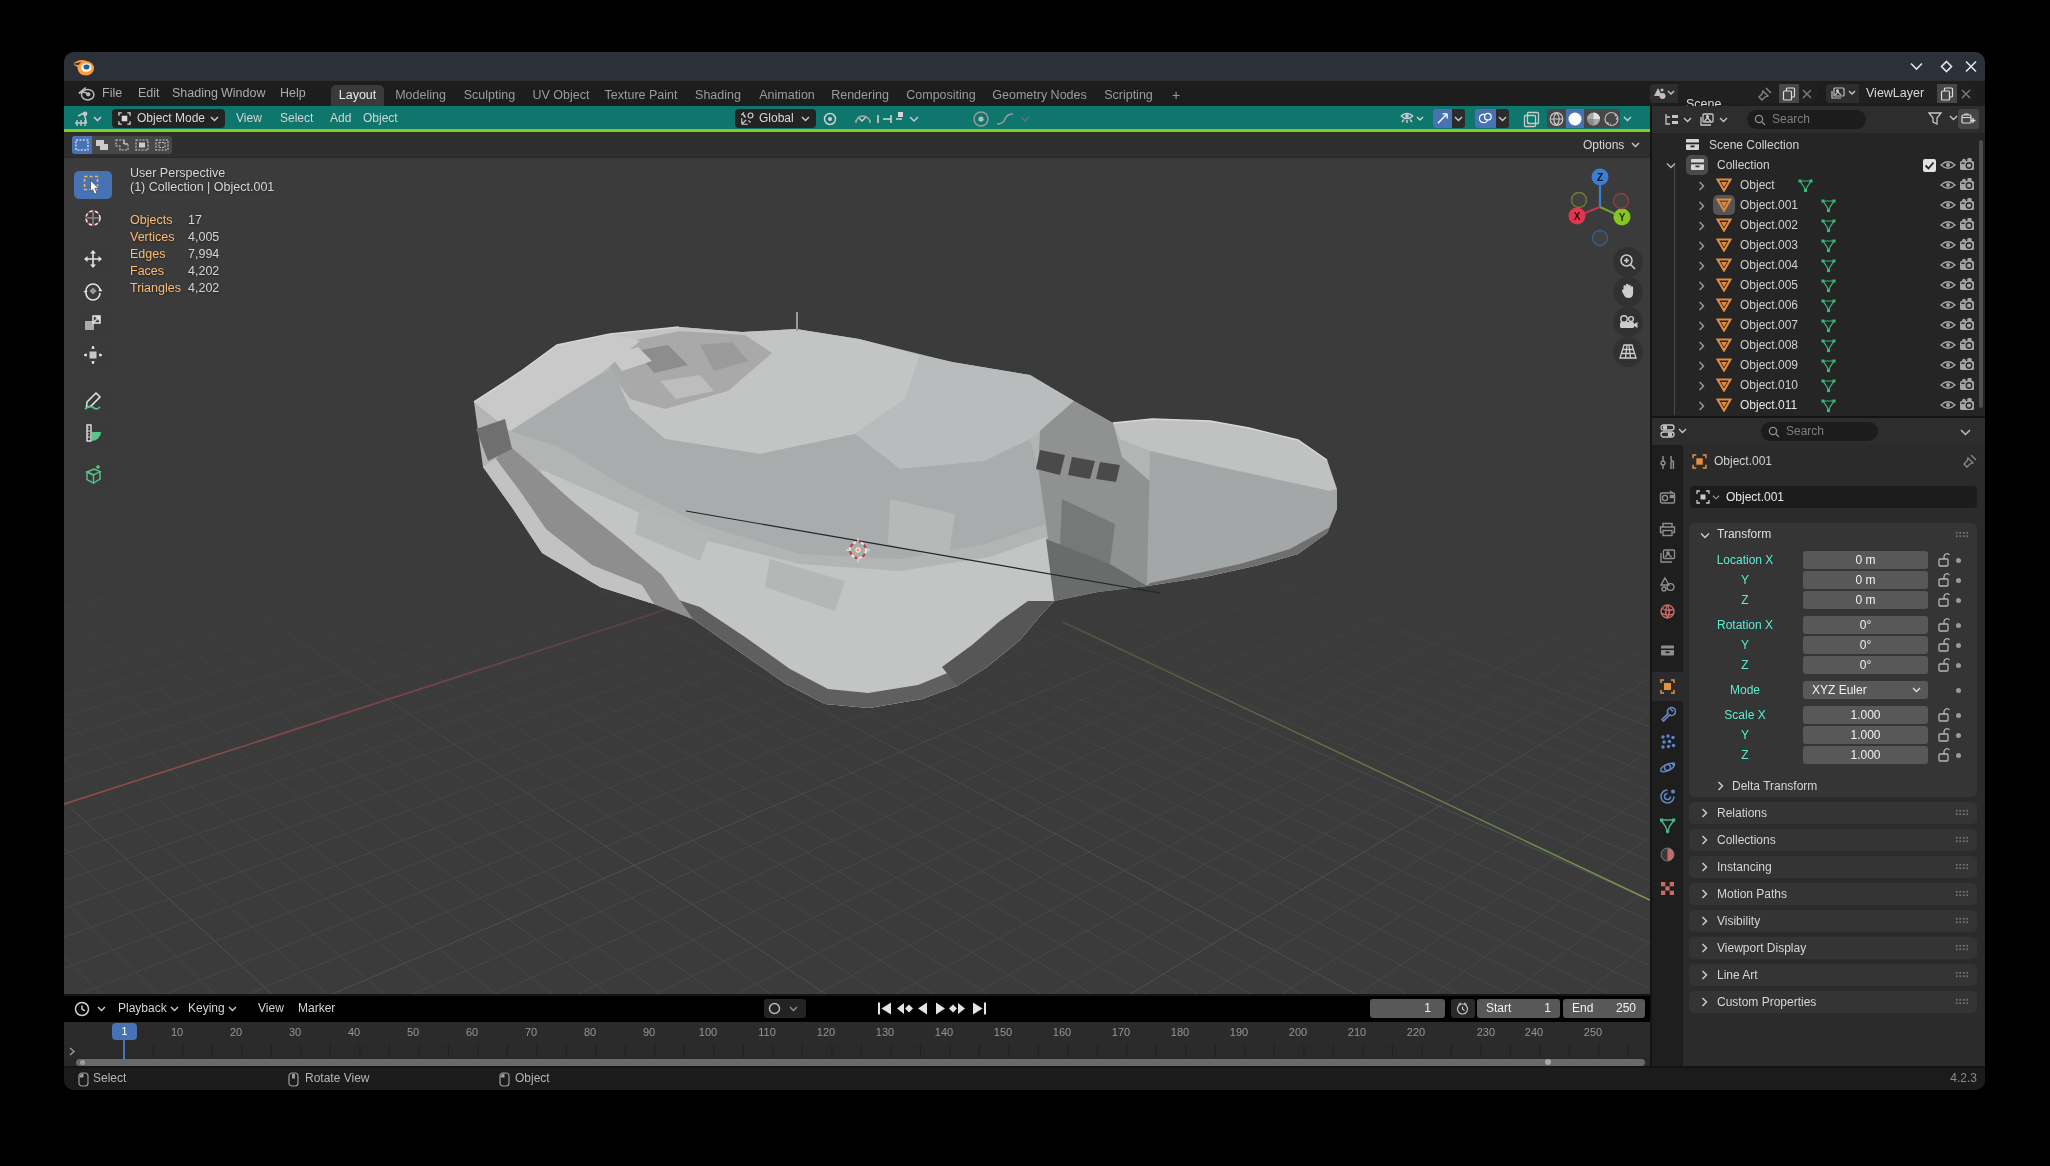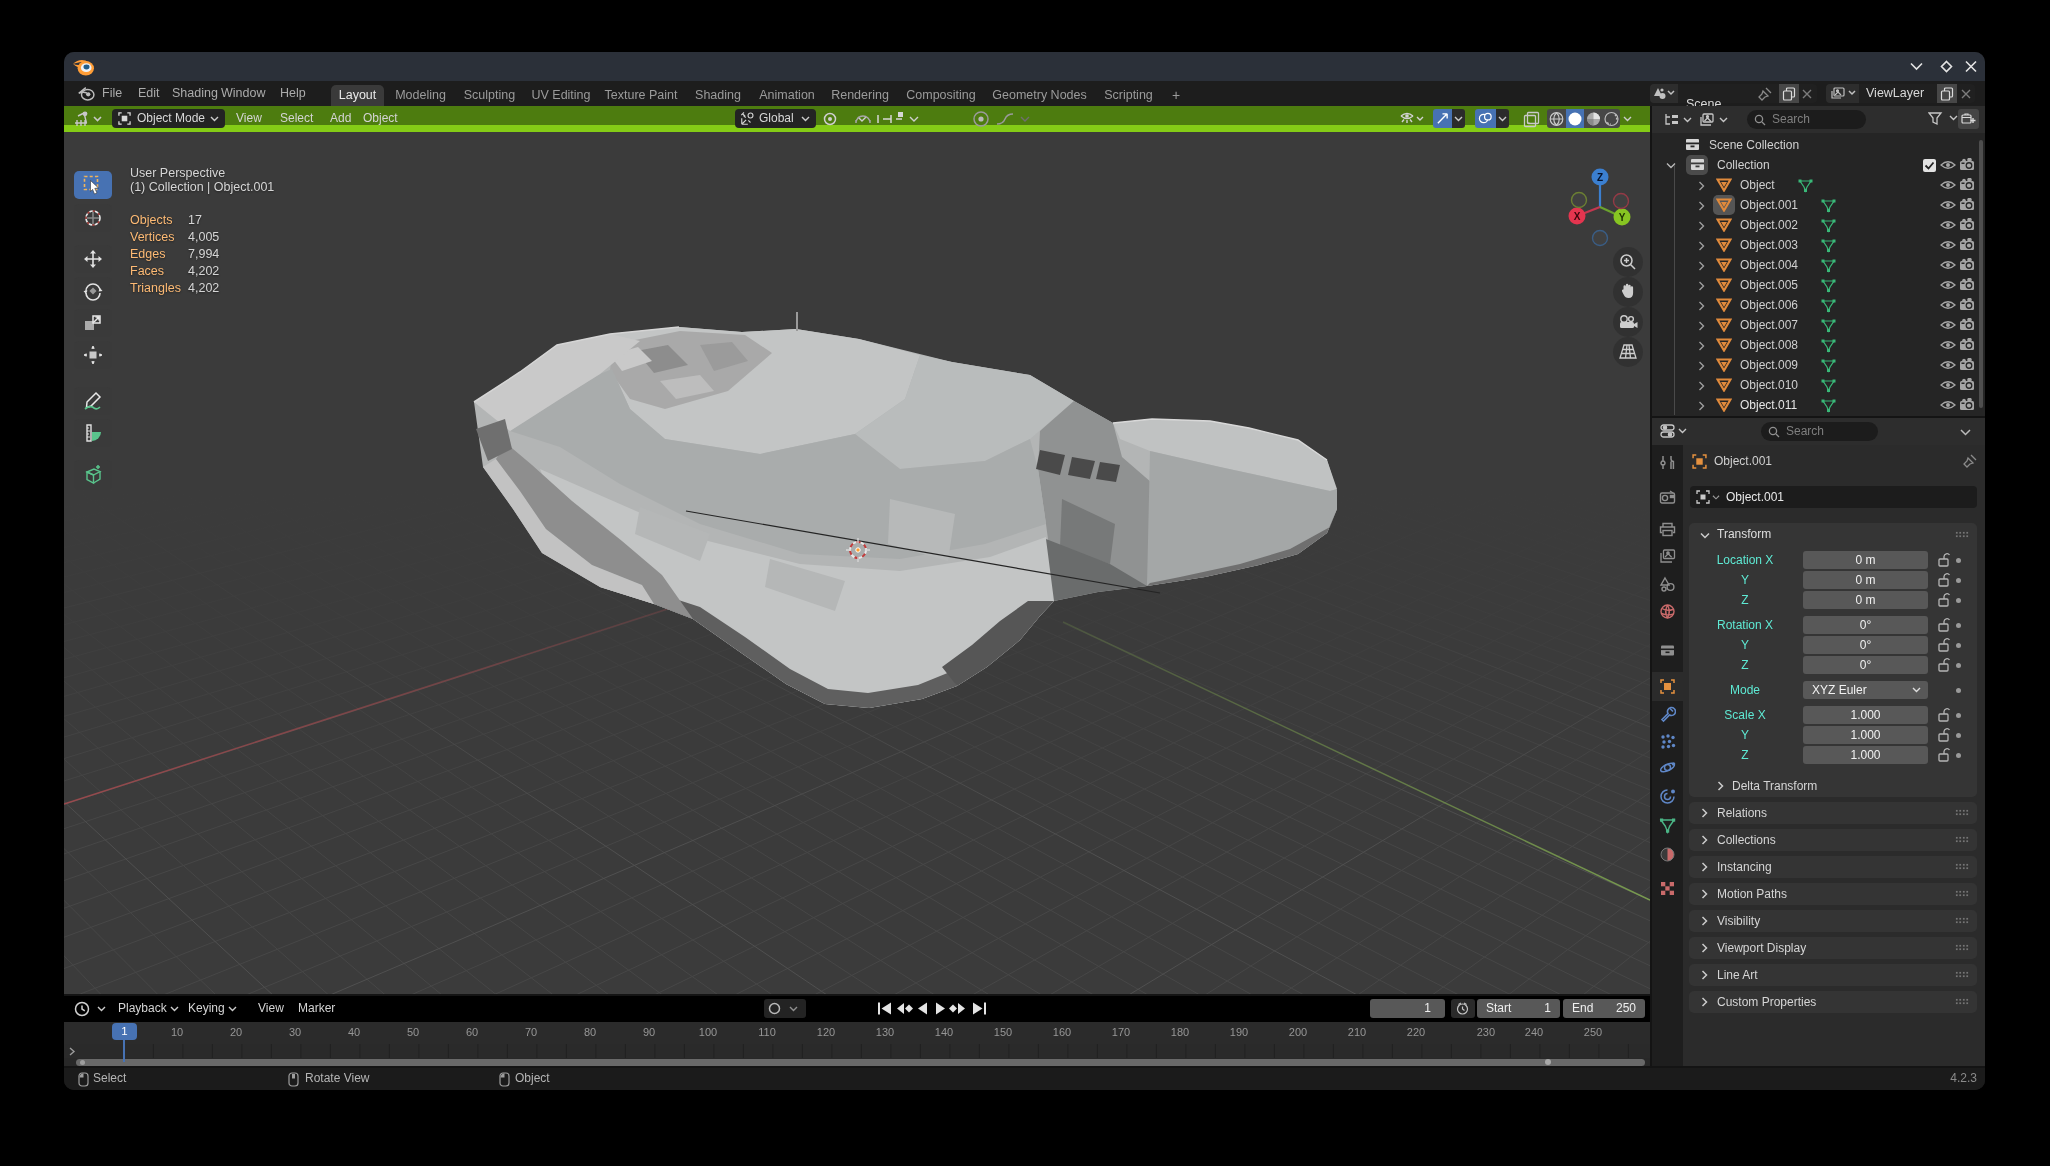--- a/index.html
+++ b/index.html
@@ -3,21 +3,21 @@
 *{margin:0;padding:0;box-sizing:border-box}
 html,body{width:2050px;height:1166px;background:#000;font-family:"Liberation Sans",sans-serif;-webkit-font-smoothing:antialiased}
 #win{position:absolute;left:64px;top:52px;width:1921px;height:1038px;background:#1f1f1f;border-radius:10px;overflow:hidden}
 .abs{position:absolute}
 #titlebar{position:absolute;left:0;top:0;width:100%;height:29px;background:#2b3039;color:#c3c7cc;font-size:13px}
 #topbar{position:absolute;left:0;top:29px;width:100%;height:25px;background:#1d1d1d;color:#ababab;font-size:12.5px}
 .menu{position:absolute;top:0;height:25px;line-height:25px}
 .tab{position:absolute;top:4px;height:21px;line-height:21px;border-radius:5px 5px 0 0;color:#9b9b9b;text-align:center}
 .tab.active{background:#3a3a3a;color:#e9e9e9}
 #viewport{position:absolute;left:0;top:54px;width:1586px;height:888px;background:#3b3b3b;overflow:hidden}
-#vheader{position:absolute;left:0;top:0;width:100%;height:26px;background:#4d7c0f;border-bottom:7px solid #84cc16;color:#cfcfcf;font-size:12px}
+#vheader{position:absolute;left:0;top:0;width:100%;height:26px;background:#0f766e;border-bottom:3px solid #84cc16;color:#cfcfcf;font-size:12px}
 #vtools{position:absolute;left:0;top:26px;width:100%;height:26px;background:#2e2e2e;border-bottom:1px solid #282828}
 #vcontent{position:absolute;left:0;top:52px;width:1586px;height:836px;overflow:hidden}
 .hmenu{position:absolute;top:0;height:25px;line-height:25px;color:#d4d4d4}
 .hbtn{position:absolute;top:3px;height:19px;background:#232323;border-radius:4px;color:#d8d8d8}
 #outliner{position:absolute;left:1588px;top:54px;width:333px;height:310px;background:#252525;color:#c8c8c8;font-size:12px}
 #props{position:absolute;left:1588px;top:366px;width:333px;height:650px;background:#2b2b2b;color:#c8c8c8;font-size:12px}
 #timeline{position:absolute;left:0;top:944px;width:1586px;height:70px;background:#2b2b2b}
 #statusbar{position:absolute;left:0;top:1016px;width:1921px;height:22px;background:#1b1b1b;color:#b5b5b5;font-size:12px}
 .vsep{position:absolute;left:1586px;top:54px;width:2px;height:962px;background:#141414}
 .hsep1{position:absolute;left:1586px;top:364px;width:335px;height:2px;background:#141414}
@@ -58,21 +58,21 @@
       <path d="M2 10.8 L10.2 4.2 M2 10.8 Q7 8.6 11.4 10.4"></path>
     </svg>
     <div class="menu" style="left:38px">File</div>
     <div class="menu" style="left:74px">Edit</div>
     <div class="menu" style="left:108px">Shading</div>
     <div class="menu" style="left:157px">Window</div>
     <div class="menu" style="left:216px">Help</div>
     <div class="tab active" style="left:267px;width:53px">Layout</div>
     <div class="tab" style="left:326px;width:61px">Modeling</div>
     <div class="tab" style="left:393px;width:65px">Sculpting</div>
-    <div class="tab" style="left:464px;width:66px">UV Editing</div>
+    <div class="tab" style="left:464px;width:66px">UV Object</div>
     <div class="tab" style="left:536px;width:82px">Texture Paint</div>
     <div class="tab" style="left:624px;width:60px">Shading</div>
     <div class="tab" style="left:690px;width:66px">Animation</div>
     <div class="tab" style="left:762px;width:68px">Rendering</div>
     <div class="tab" style="left:836px;width:82px">Compositing</div>
     <div class="tab" style="left:924px;width:103px">Geometry Nodes</div>
     <div class="tab" style="left:1033px;width:63px">Scripting</div>
     <div class="tab" style="left:1102px;width:20px;font-size:14px">+</div>
     <div class="abs" style="left:1586px;top:3px;width:167px;height:19px;background:#202020;border-radius:4px">
       <div class="abs" style="left:0;width:28px;height:19px;background:#2d2d2d;border-radius:4px 0 0 4px"></div>
@@ -384,20 +384,46 @@
         <g>
             <circle cx="64.5" cy="8" r="6.5" fill="none" stroke="#bdbdbd" stroke-width="1.2"></circle>
             <path d="M68 3.5 a6 6 0 0 1 1.5 6" fill="none" stroke="#bdbdbd" stroke-width="1.6" stroke-dasharray="2 1.6"></path>
             <path d="M60 11.5 a5 5 0 0 0 4 1.5" fill="none" stroke="#bdbdbd" stroke-width="1.6" stroke-dasharray="2 1.6"></path>
           </g>
       </svg>
       <svg class="abs" style="left:1559px;top:9px" width="9" height="8" viewBox="0 0 9 8" fill="none" stroke="#ccc" stroke-width="1.4">
           <path d="M1 2 L4.5 5.5 L8 2"></path>
         </svg>
     </div>
+    <div id="vtools">
+      <div class="abs" style="left:8px;top:4px;width:100px;height:18px;background:#474747;border-radius:3px"></div>
+      <div class="abs" style="left:8px;top:4px;width:20px;height:18px;background:#4772b3;border-radius:3px 0 0 3px"></div>
+      <svg class="abs" style="left:11px;top:7px" width="14" height="12" viewBox="0 0 14 12" fill="none" stroke="#fff" stroke-width="1.1" stroke-dasharray="2 1.4">
+          <rect x="1" y="1" width="12" height="10"></rect>
+        </svg>
+      <svg class="abs" style="left:31px;top:7px" width="14" height="12" viewBox="0 0 14 12">
+          <path d="M1 1 h8 v4 h4 v6 h-8 v-4 h-4 Z" fill="#ccc"></path>
+        </svg>
+      <svg class="abs" style="left:51px;top:7px" width="14" height="12" viewBox="0 0 14 12" fill="none">
+          <path d="M1 1 h8 v4 h4 v6 h-8 v-4 h-4 Z" stroke="#ccc" stroke-width="1.1" stroke-dasharray="2 1.3"></path>
+          <path d="M9 5 h4 M9 1 v4" stroke="#ccc" stroke-width="1.2"></path>
+        </svg>
+      <svg class="abs" style="left:71px;top:7px" width="14" height="12" viewBox="0 0 14 12">
+          <path d="M1 1 h12 v10 h-12 Z" fill="none" stroke="#ccc" stroke-width="1.1" stroke-dasharray="2 1.3"></path>
+          <rect x="4" y="3.5" width="6" height="5" fill="#ccc"></rect>
+        </svg>
+      <svg class="abs" style="left:91px;top:7px" width="14" height="12" viewBox="0 0 14 12">
+          <path d="M1 1 h12 v10 h-12 Z" fill="none" stroke="#ccc" stroke-width="1.1" stroke-dasharray="2 1.3"></path>
+          <rect x="4" y="3.5" width="6" height="5" fill="none" stroke="#ccc" stroke-width="1.1" stroke-dasharray="1.8 1.2"></rect>
+        </svg>
+      <div class="abs" style="left:1519px;top:3px;height:20px;color:#d6d6d6;font-size:12px;line-height:20px">Options</div>
+      <svg class="abs" style="left:1567px;top:9px" width="9" height="8" viewBox="0 0 9 8" fill="none" stroke="#ccc" stroke-width="1.4">
+          <path d="M1 2 L4.5 5.5 L8 2"></path>
+        </svg>
+    </div>
   </div>
   <div id="outliner">
     <div class="abs" style="left:0;top:0;width:333px;height:27px;background:#2d2d2d"></div>
     <svg class="abs" style="left:12px;top:7px" width="64" height="14" viewBox="0 0 64 14" fill="none" stroke="#c6c6c6" stroke-width="1.3">
       <path d="M2 1 v10 h4 M2 4 h4"></path>
         <rect x="8" y="2" width="6" height="3" fill="#c6c6c6" stroke="none"></rect>
         <rect x="8" y="8" width="6" height="3" fill="#c6c6c6" stroke="none"></rect>
       <path d="M20 5 L23.5 8.5 L27 5" stroke-width="1.4"></path>
       <g transform="translate(36,0)">
           <rect x="3" y="1" width="10" height="8" rx="1"></rect>

